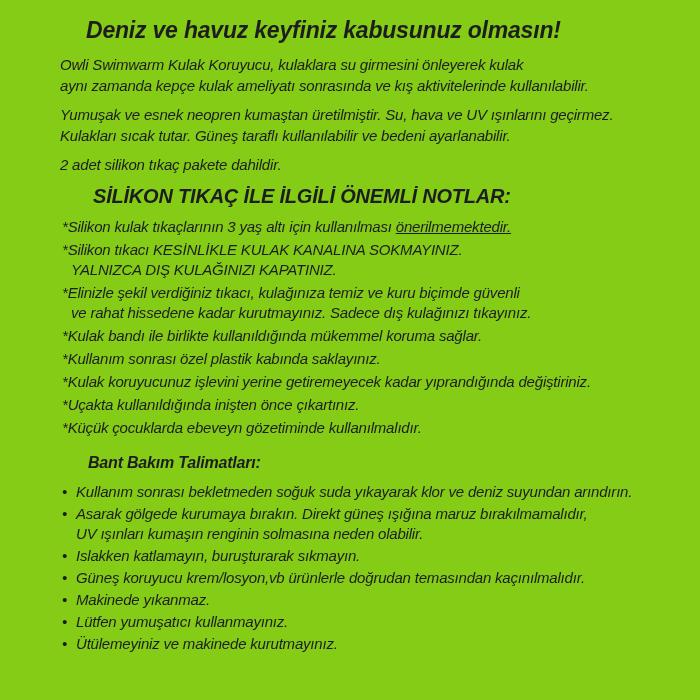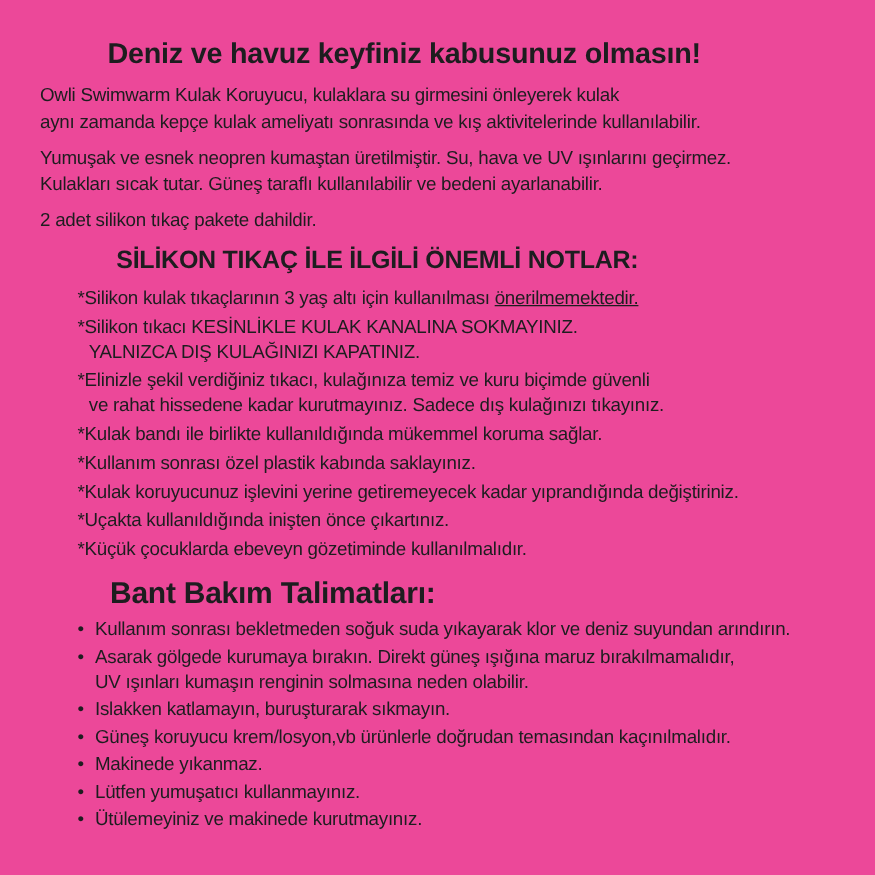--- a/index.html
+++ b/index.html
@@ -5,51 +5,52 @@
   html, body {
     margin: 0;
     padding: 0;
     background: #ffffff;
   }
   .page {
     position: relative;
     width: 700px;
     height: 700px;
     box-sizing: border-box;
-    padding-top: 28px;
+    padding-top: 16px;
     overflow: hidden;
-    background: #ec4899;
+    background: #84cc16;
     color: #1d1d1f;
     font-family: "Liberation Sans", "DejaVu Sans", sans-serif;
     letter-spacing: -0.2px;
+    font-style: italic;
   }
   h1.title {
     margin: 0 0 10px 86px;
     font-size: 23px;
     line-height: 28px;
     font-weight: 700;
     white-space: nowrap;
   }
   .intro {
-    margin-left: 32px;
+    margin-left: 60px;
     font-size: 15px;
     line-height: 21px;
   }
   .para { margin: 0 0 8px 0; }
   .ln { white-space: nowrap; }
   h2.section {
     margin: 8px 0 8px 93px;
     font-size: 20px;
     line-height: 26px;
     font-weight: 700;
     white-space: nowrap;
   }
   h2.care-h {
     margin: 12px 0 6px 88px;
-    font-size: 24px;
+    font-size: 16px;
     line-height: 26px;
     font-weight: 700;
     white-space: nowrap;
   }
   .starlist {
     margin-left: 62px;
     font-size: 15px;
     line-height: 20px;
   }
   .starlist .item { margin-bottom: 3px; }

